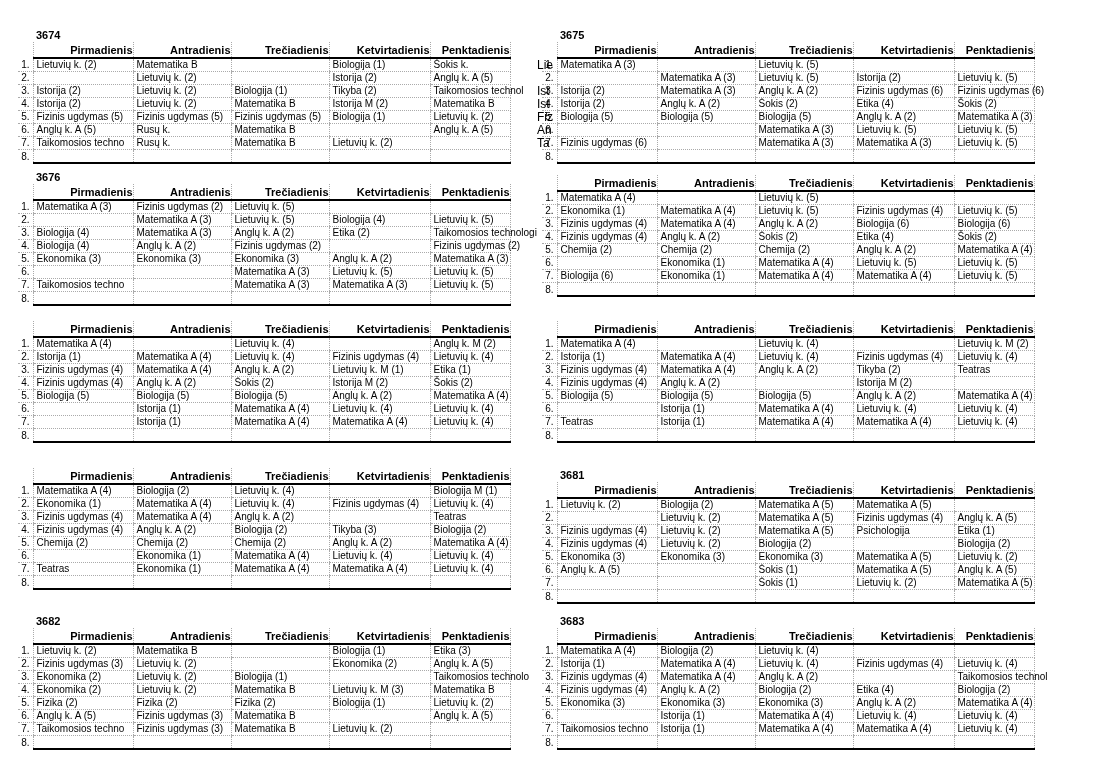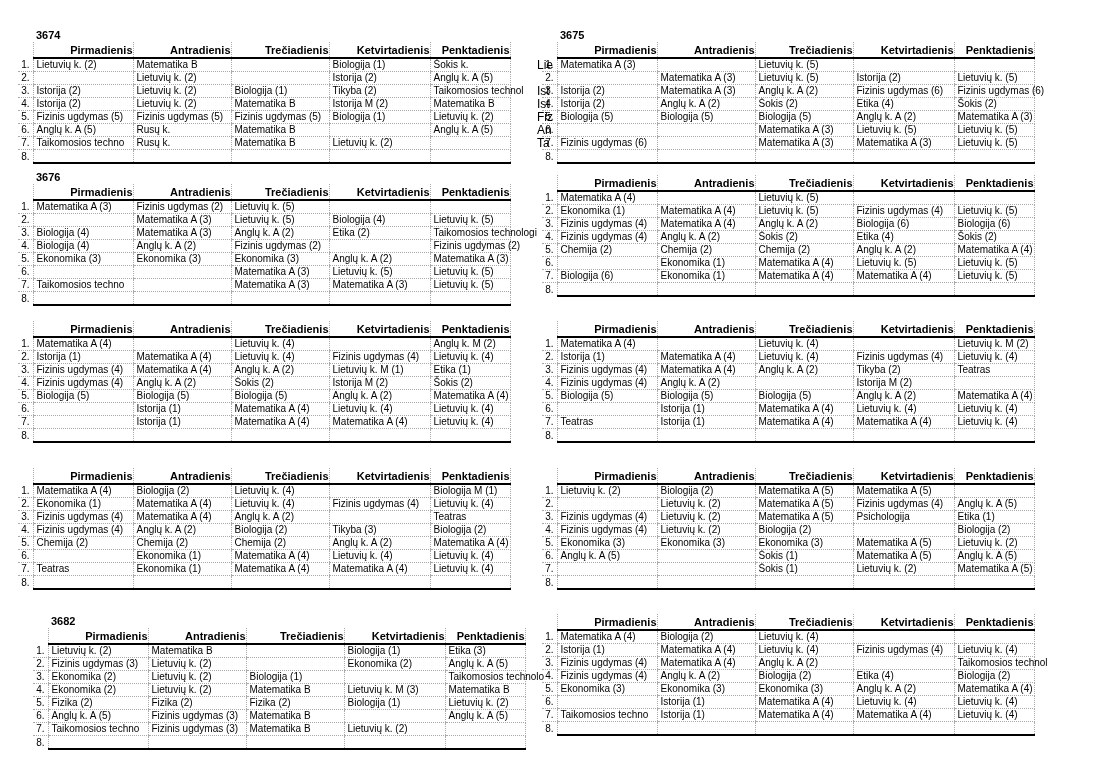--- a/index.html
+++ b/index.html
@@ -718,20 +718,21 @@
             <td class="lesson"></td>
             <td class="lesson"></td>
             <td class="lesson"></td>
             <td class="lesson"></td>
             <td class="lesson"></td>
           </tr>
         </tbody>
       </table>
     </div>
     <div class="schedule-block" style="left: 542px; top: 468px;">
+      <div class="group-number">3681</div>
       <table class="week-grid">
         <colgroup>
           <col style="width: 15px;">
           <col style="width: 100px;">
           <col style="width: 98px;">
           <col style="width: 98px;">
           <col style="width: 101px;">
           <col style="width: 80px;">
         </colgroup>
         <thead>
@@ -805,21 +806,21 @@
             <td class="num">8.</td>
             <td class="lesson"></td>
             <td class="lesson"></td>
             <td class="lesson"></td>
             <td class="lesson"></td>
             <td class="lesson"></td>
           </tr>
         </tbody>
       </table>
     </div>
-    <div class="schedule-block" style="left: 33px; top: 614px;">
+    <div class="schedule-block" style="left: 18px; top: 614px;">
       <div class="group-number">3682</div>
       <table class="week-grid">
         <colgroup>
           <col style="width: 15px;">
           <col style="width: 100px;">
           <col style="width: 98px;">
           <col style="width: 98px;">
           <col style="width: 101px;">
           <col style="width: 80px;">
         </colgroup>
@@ -895,20 +896,21 @@
             <td class="lesson"></td>
             <td class="lesson"></td>
             <td class="lesson"></td>
             <td class="lesson"></td>
             <td class="lesson"></td>
           </tr>
         </tbody>
       </table>
     </div>
     <div class="schedule-block" style="left: 542px; top: 614px;">
+      <div class="group-number">3683</div>
       <table class="week-grid">
         <colgroup>
           <col style="width: 15px;">
           <col style="width: 100px;">
           <col style="width: 98px;">
           <col style="width: 98px;">
           <col style="width: 101px;">
           <col style="width: 80px;">
         </colgroup>
         <thead>

